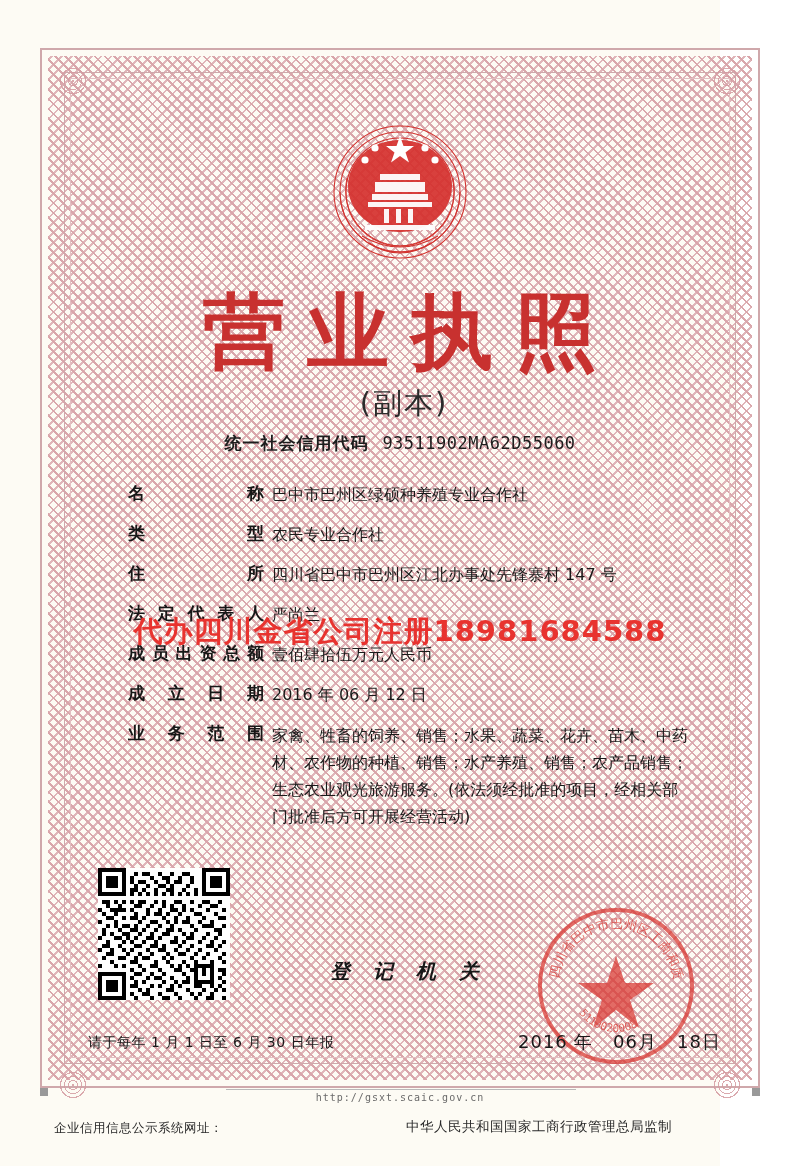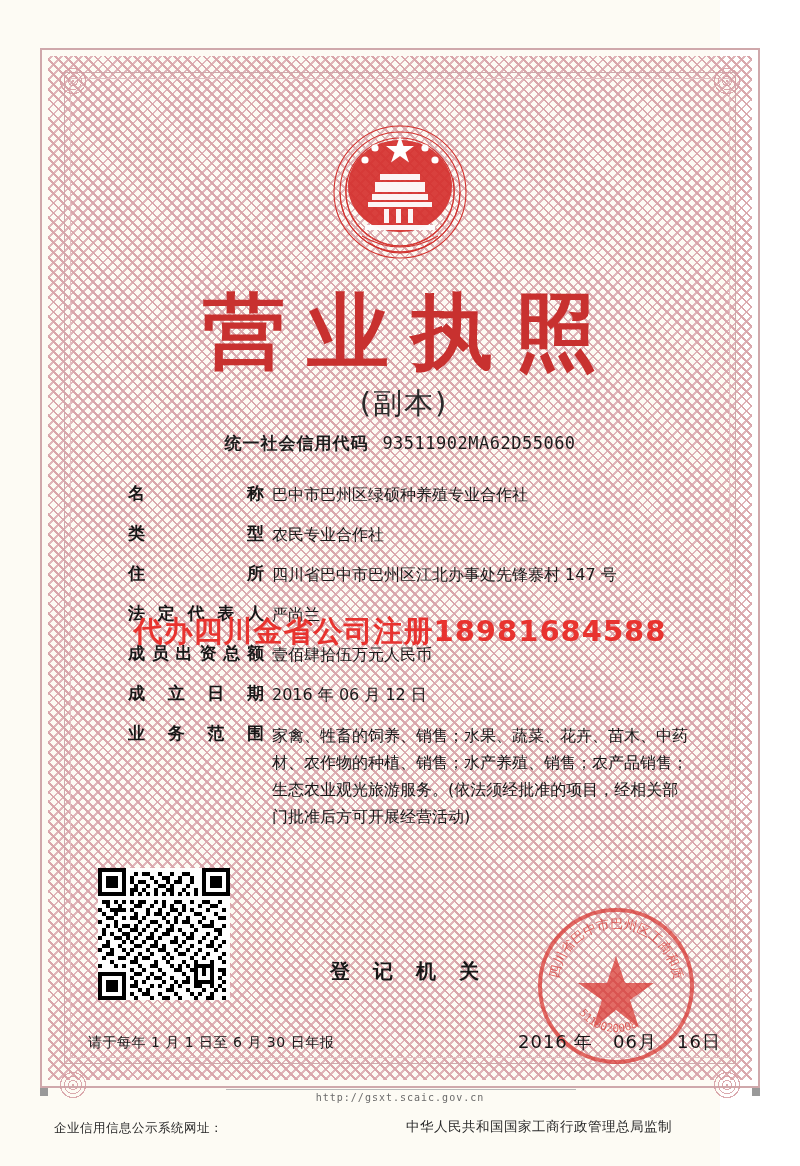--- a/index.html
+++ b/index.html
@@ -174,20 +174,21 @@
   }
 
   
   .registrar {
     position: absolute;
     left: 330px; top: 958px;
     font-size: 20px;
     font-weight: bold;
     letter-spacing: 8px;
     color: #181818;
+    font-style: italic;
   }
   .reg-date {
     position: absolute;
     left: 518px; top: 1030px;
     font-size: 18px;
     color: #181818;
     letter-spacing: 1px;
     white-space: nowrap;
   }
   .reg-date .y { margin-right: 6px; }
@@ -678,21 +679,21 @@
         <text font-size="11" fill="#d9352f" font-family="'DejaVu Sans Mono','Liberation Mono',monospace">
           <textPath href="#sealArcBottom" startOffset="20%">5119020008</textPath>
         </text>
       </g>
     </svg>
   </div>
 
   <div class="reg-date">
     <span class="y">2016</span><span>年</span>
     &nbsp;&nbsp;<span>06</span><span>月</span>
-    &nbsp;&nbsp;<span>16</span><span>日</span>
+    &nbsp;&nbsp;<span>18</span><span>日</span>
   </div>
 
   <div class="annual-note">请于每年 1 月 1 日至 6 月 30 日年报</div>
 
   <div class="url-underline"></div>
   <div class="url">http://gsxt.scaic.gov.cn</div>
   <div class="corner-mark" style="left:40px; top:1088px;"></div>
   <div class="corner-mark" style="left:752px; top:1088px;"></div>
 
   <div class="footer-left">企业信用信息公示系统网址：</div>

